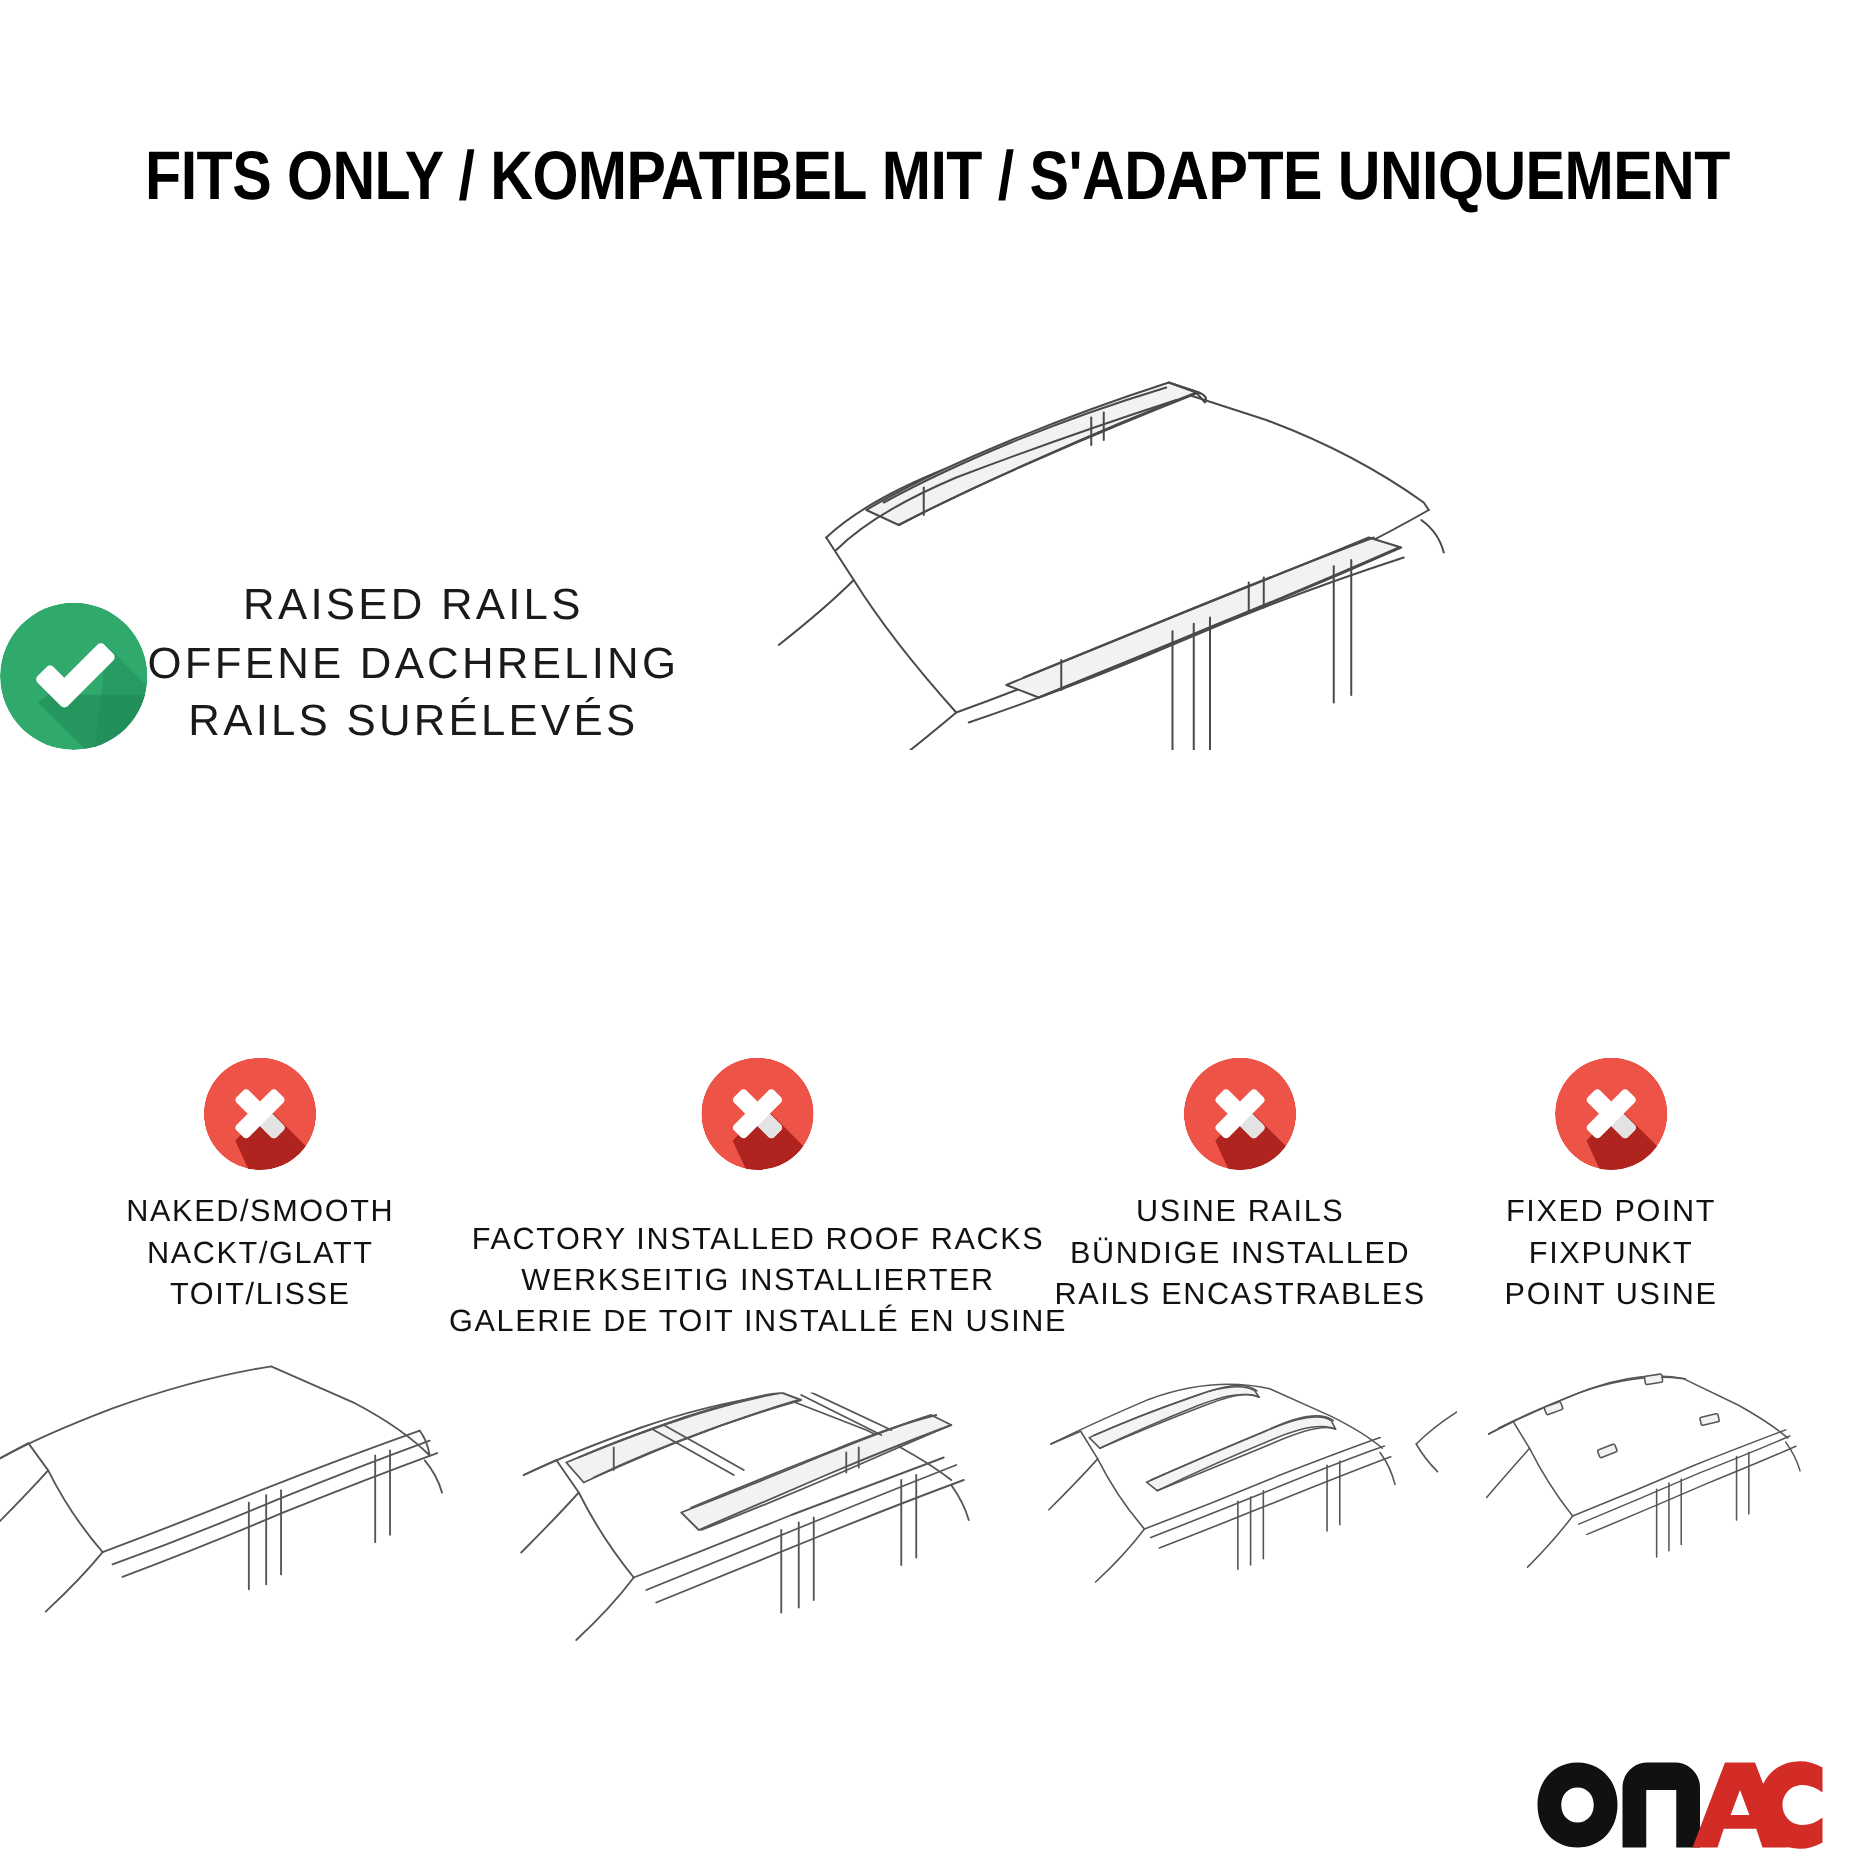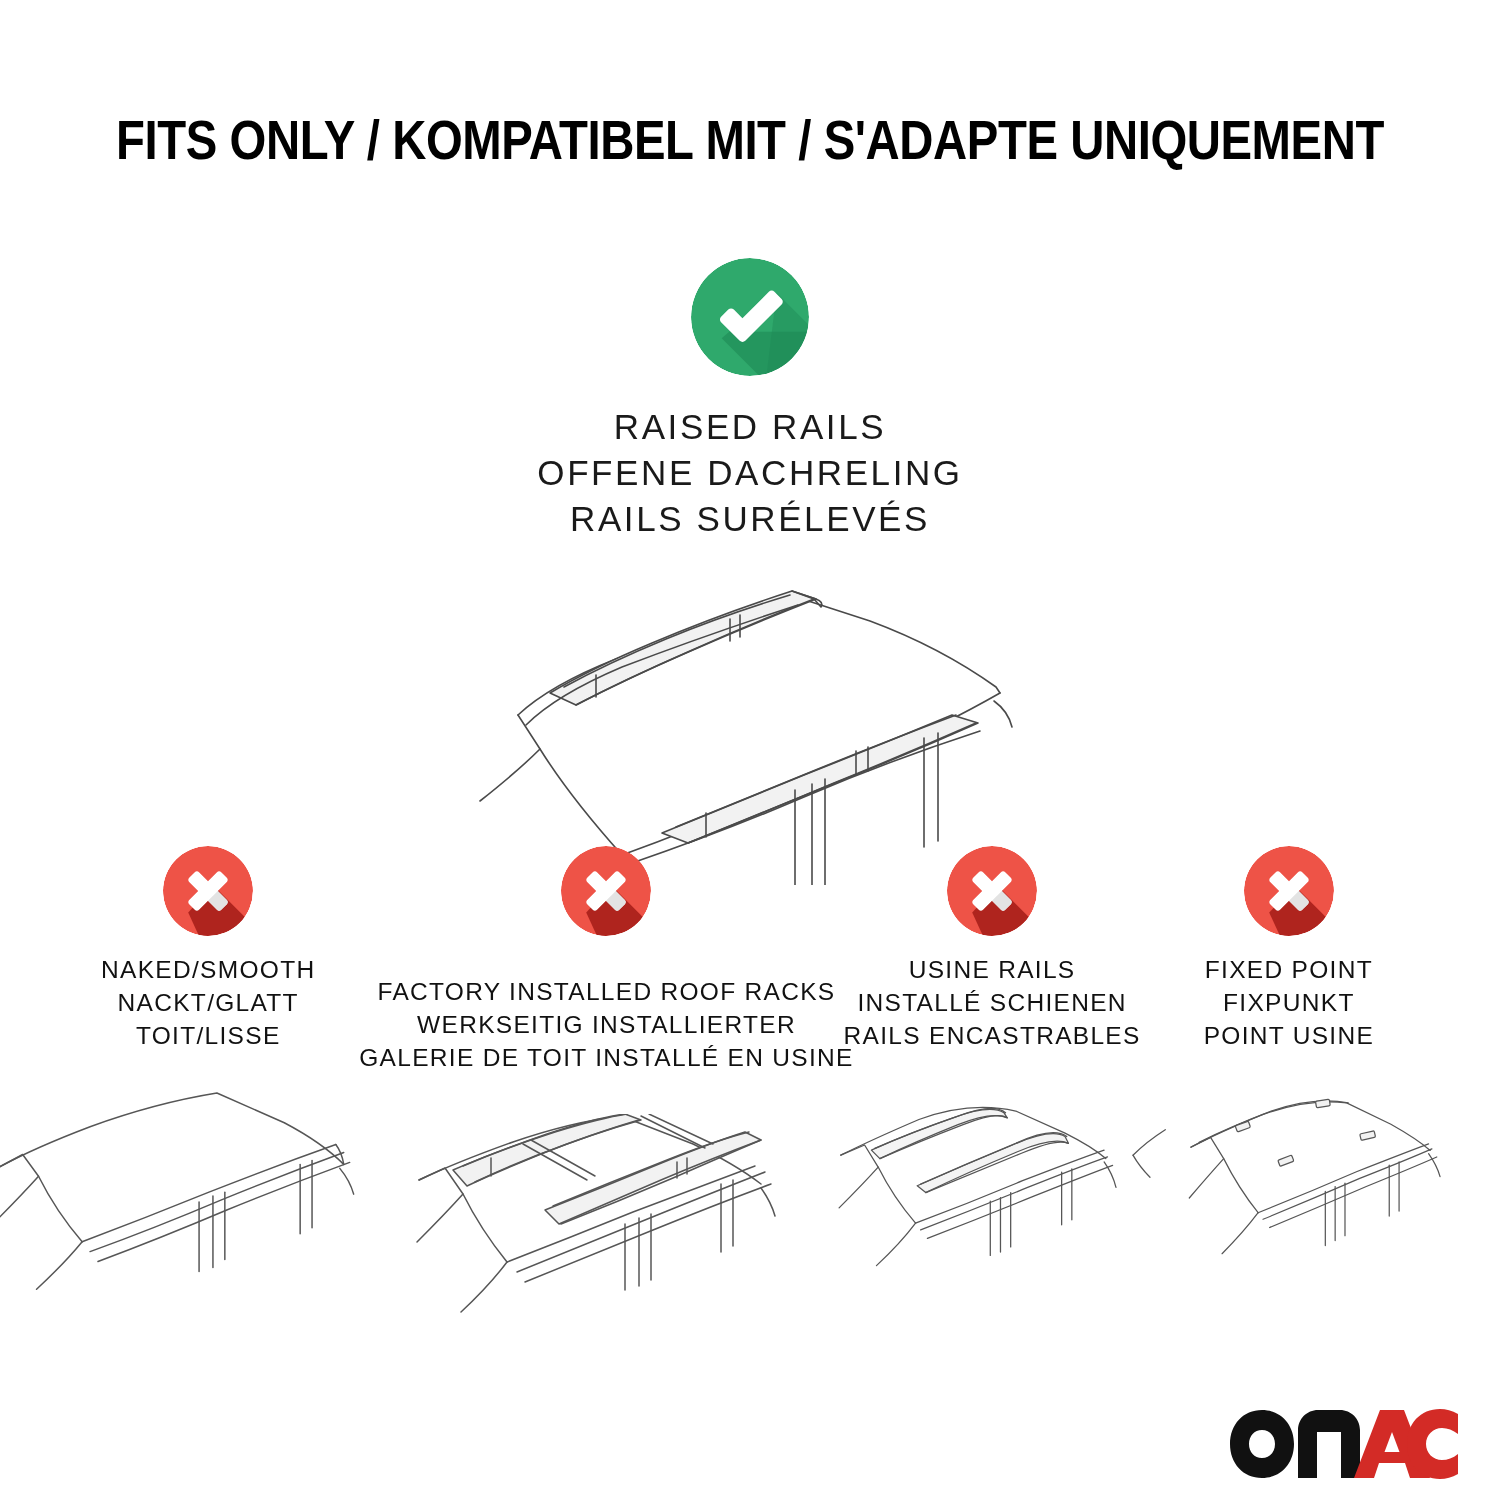--- a/index.html
+++ b/index.html
@@ -33,22 +33,21 @@
     white-space: nowrap;
   }
 
   
   .hero {
     position: absolute;
     top: 258px;
     left: 0;
     width: 1500px;
     display: flex;
-    flex-direction: column;
-    align-items: center;
+    align-items: flex-end;
   }
 
   .badge {
     width: 118px;
     height: 118px;
     position: relative;
     overflow: hidden;
     border-radius: 50%;
   }
   .badge svg { display: block; width: 100%; height: 100%; }
@@ -330,21 +329,21 @@
           <circle cx="50" cy="50" r="50" fill="#ee5347"></circle>
           <path d="M56 44 L100 88 L100 100 L40 100 L28 74 Z" fill="#a31c17" opacity="0.85"></path>
           <path d="M29.1 35.3 L35.3 29.1 C36.6 27.8 38.7 27.8 40.0 29.1 L50 39.1 L60.0 29.1 C61.3 27.8 63.4 27.8 64.7 29.1 L70.9 35.3 C72.2 36.6 72.2 38.7 70.9 40.0 L60.9 50 L70.9 60.0 C72.2 61.3 72.2 63.4 70.9 64.7 L64.7 70.9 C63.4 72.2 61.3 72.2 60.0 70.9 L50 60.9 L40.0 70.9 C38.7 72.2 36.6 72.2 35.3 70.9 L29.1 64.7 C27.8 63.4 27.8 61.3 29.1 60.0 L39.1 50 L29.1 40.0 C27.8 38.7 27.8 36.6 29.1 35.3 Z" fill="#ffffff"></path>
           <path d="M50 60.9 L60.0 70.9 C61.3 72.2 63.4 72.2 64.7 70.9 L70.9 64.7 C72.2 63.4 72.2 61.3 70.9 60.0 L60.9 50 Z" fill="#e3e3e3"></path>
         </g>
       </svg>
     </div>
 
     <div class="option-label">
       <div>USINE RAILS</div>
-      <div>INSTALLÉ SCHIENEN</div>
+      <div>BÜNDIGE INSTALLED</div>
       <div>RAILS ENCASTRABLES</div>
     </div>
 
     <div class="option-art">
       <svg viewBox="0 0 390 270" xmlns="http://www.w3.org/2000/svg" fill="none" stroke="#565656" stroke-width="1.5" stroke-linecap="round" stroke-linejoin="round">
 
         <path d="M8 74 Q 44 56 100 32 Q 160 10 214 22 L 272 48 Q 304 64 320 78"></path>
         <path d="M8 74 L 36 62 L 52 88 Q 70 124 96 154"></path>
         <path d="M96 154 Q 160 130 222 104 Q 284 80 318 68"></path>
 

